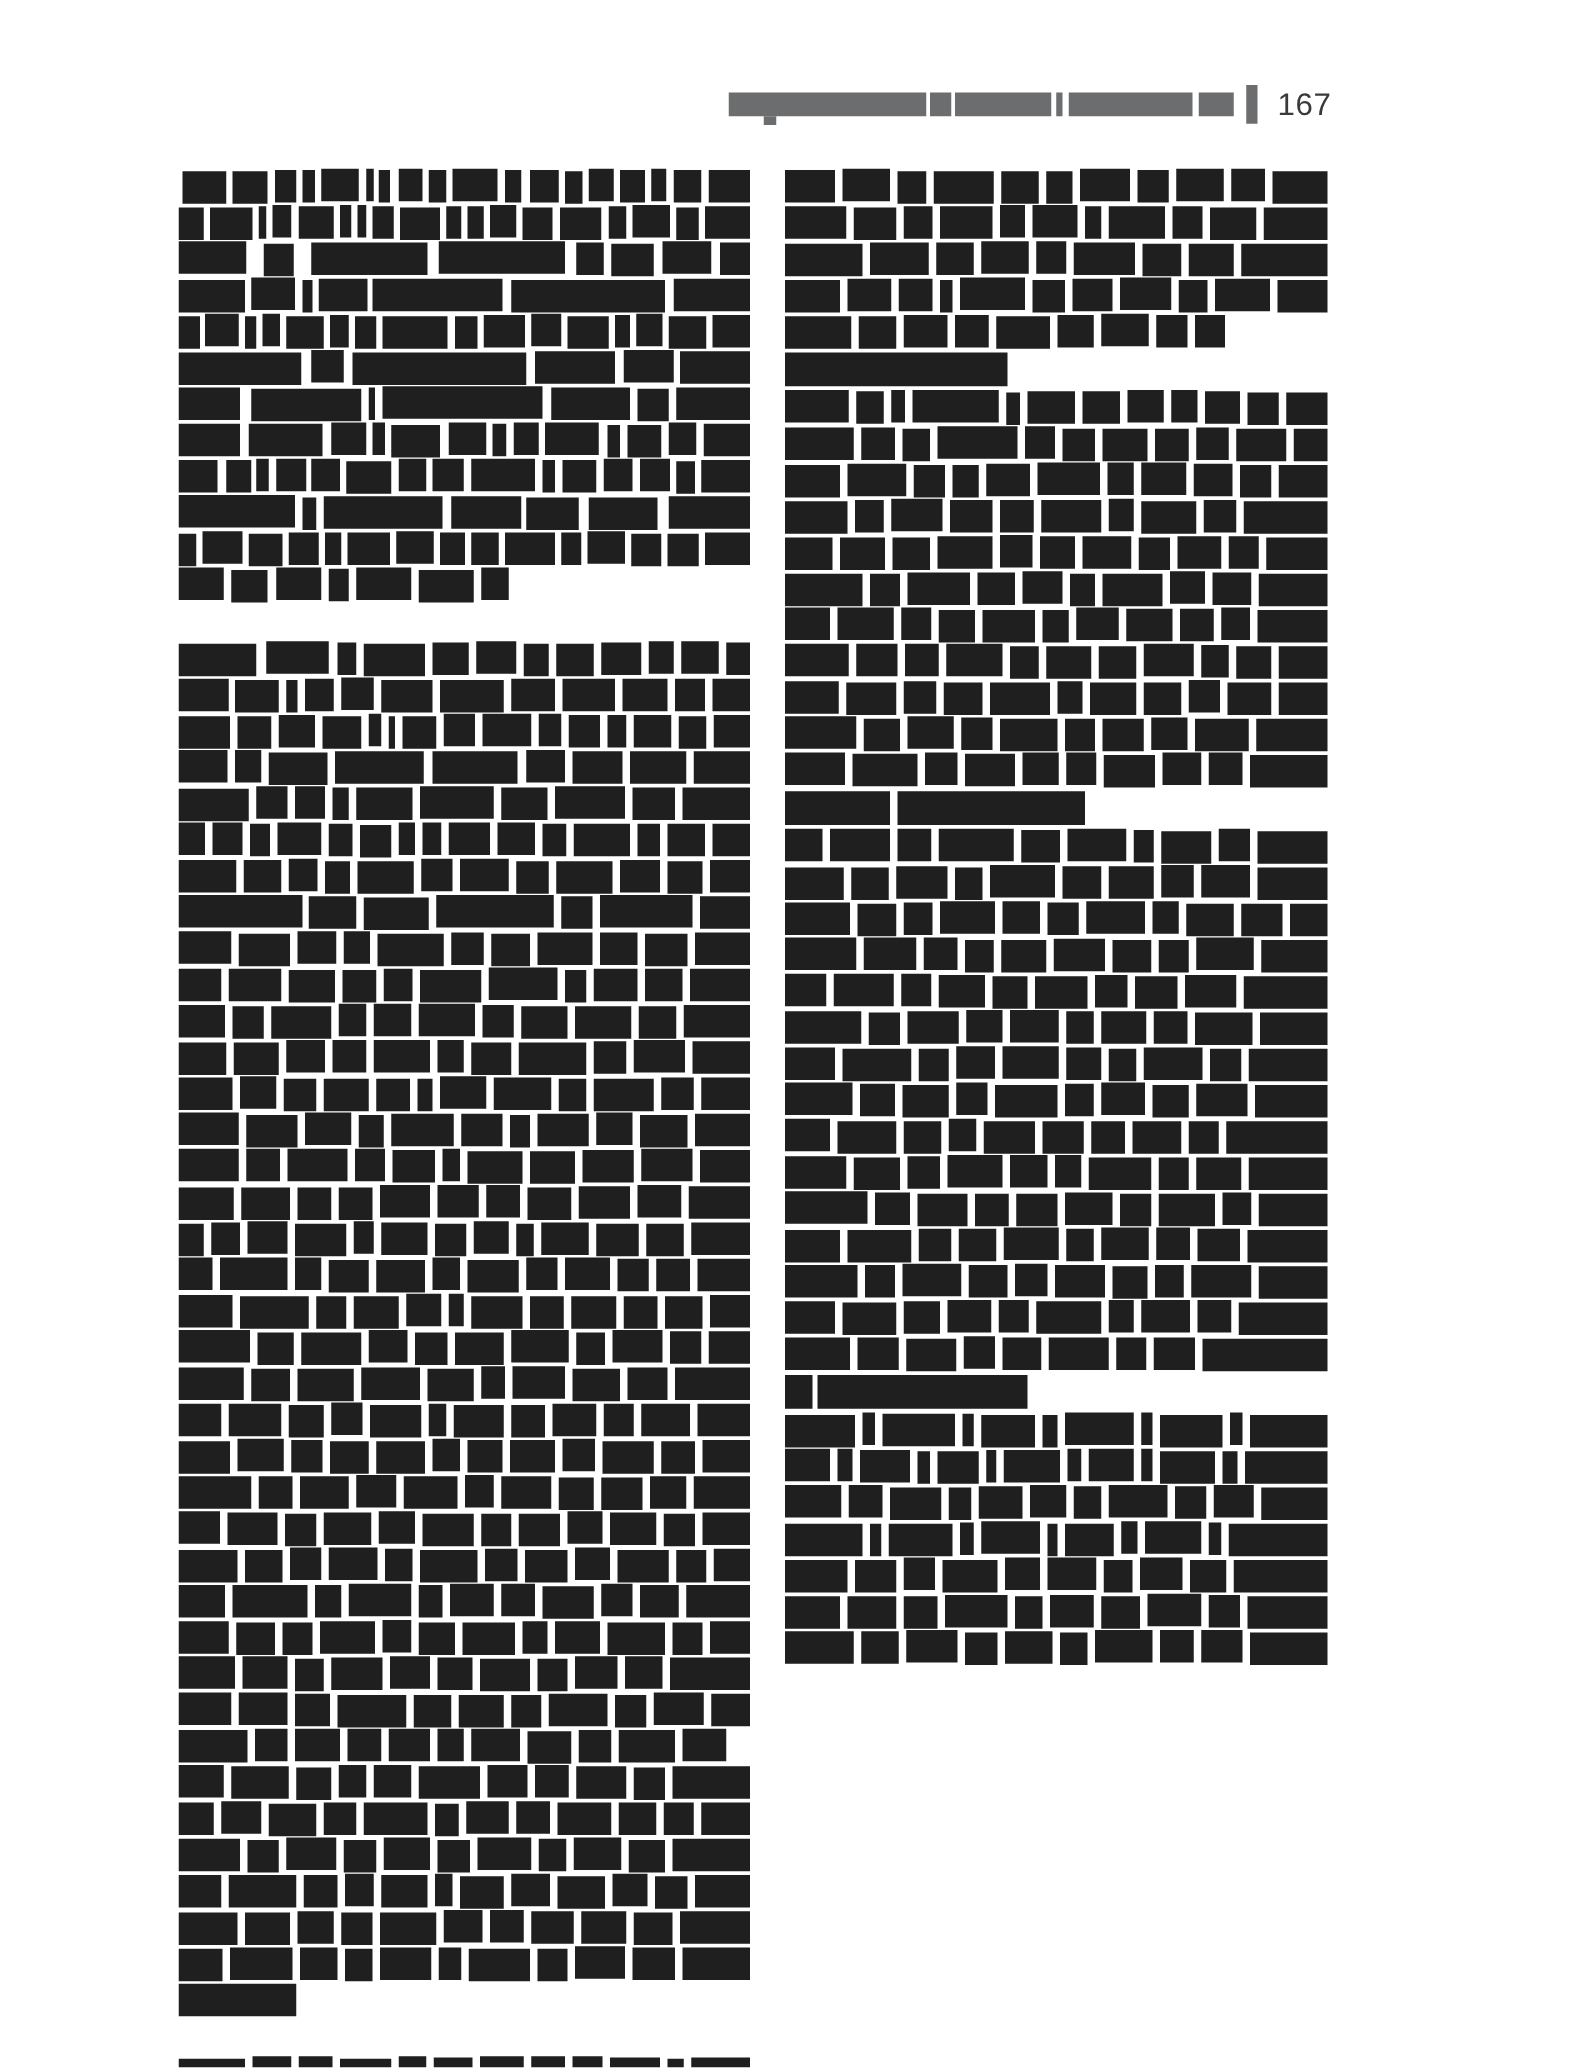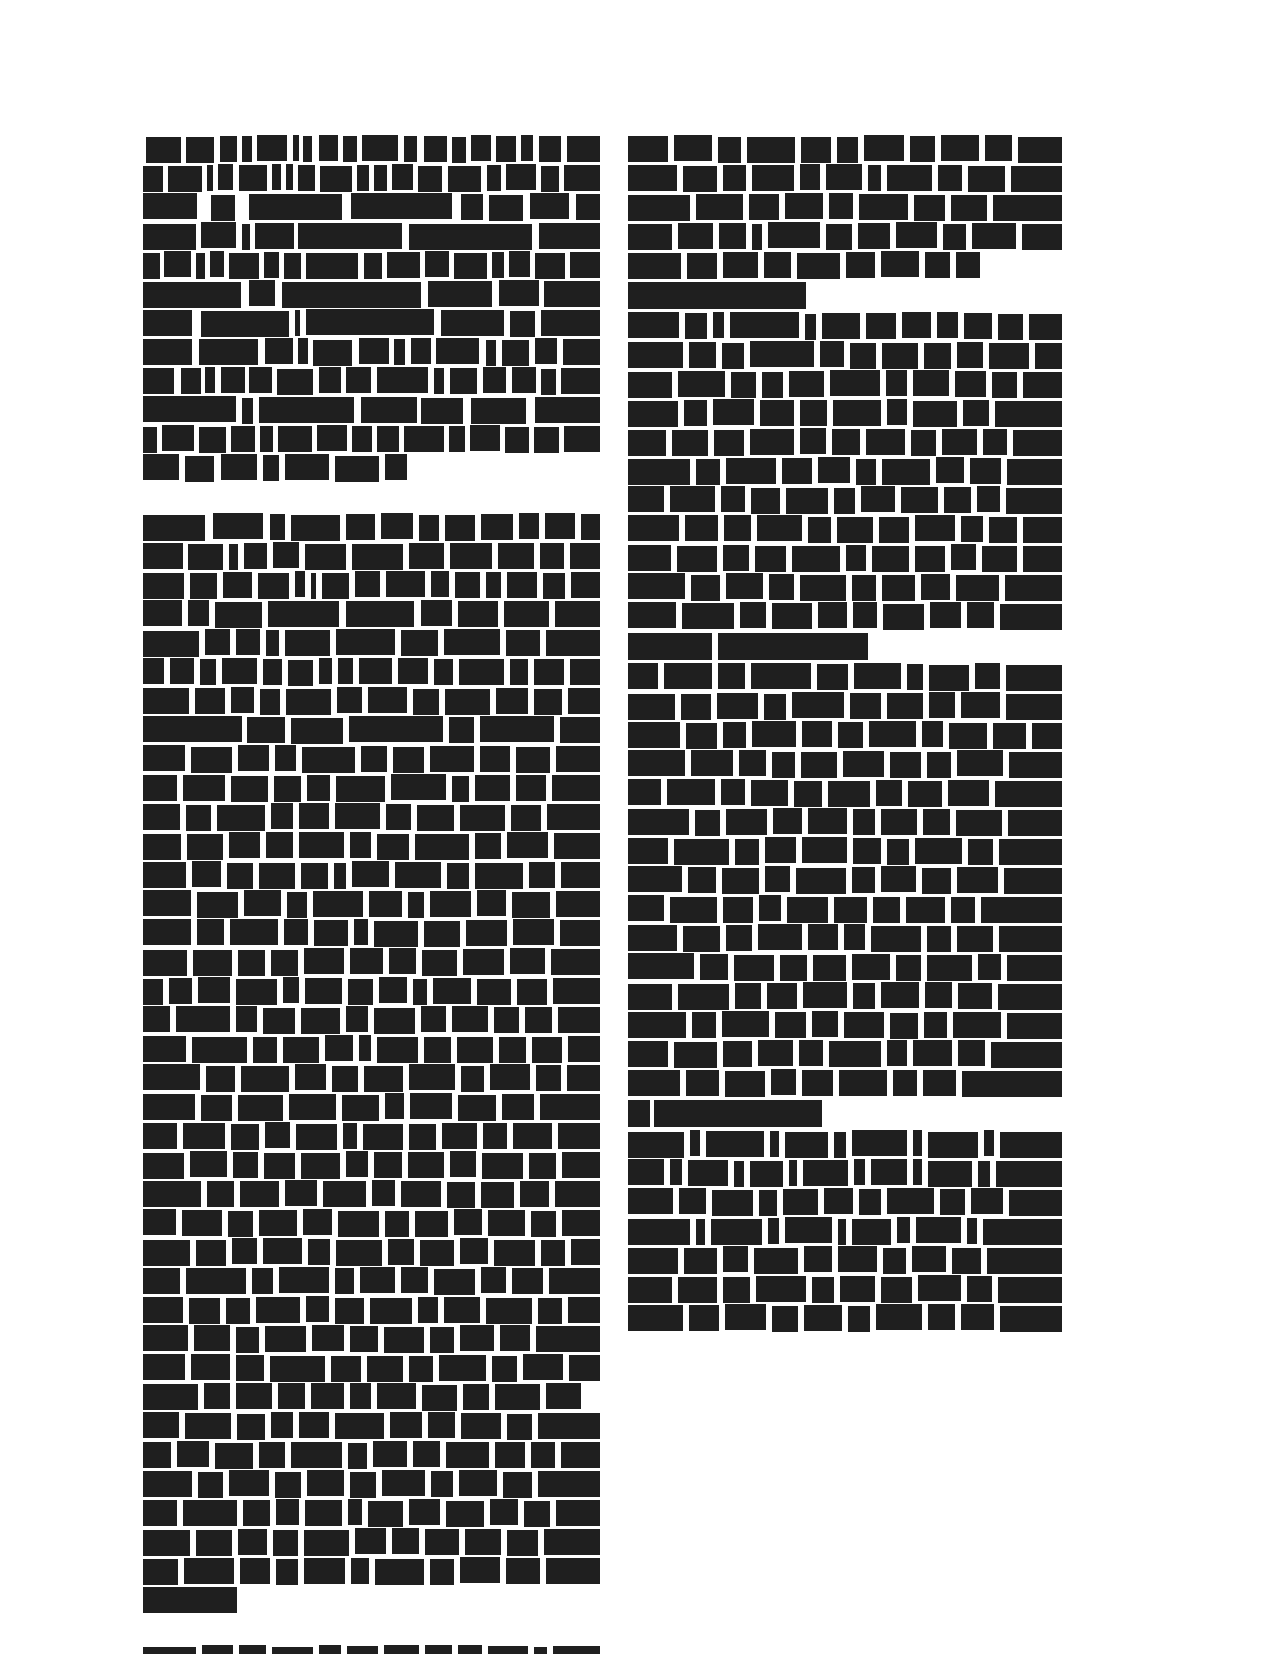--- a/index.html
+++ b/index.html
@@ -96,20 +96,33 @@
   .hblk {
     position: absolute;
     background: #1f1f1f;
   }
 </style>
 </head>
 <body>
 
 <div id="page">
 
+  <div id="header">
+    <div id="header-rule">
+        <div class="hseg" style="left: 0px; width: 158px;"></div>
+        <div class="hseg" style="left: 161px; width: 17px;"></div>
+        <div class="hseg" style="left: 181px; width: 77px;"></div>
+        <div class="hseg" style="left: 262px; width: 5px;"></div>
+        <div class="hseg" style="left: 272px; width: 99px;"></div>
+        <div class="hseg" style="left: 376px; width: 28px;"></div>
+        <div class="hseg drop" style="left: 28px; width: 10px;"></div>
+      </div>
+    <div id="header-bar"></div>
+    <div id="page-number">167</div>
+  </div>
 
   <div class="column" id="col-left">
       <div class="para">
         <div class="line">
           <div class="blk" style="left: 3px; width: 35px; height: 26px; top: 1px;"></div>
           <div class="blk" style="left: 43px; width: 28px; height: 26px; top: 1px;"></div>
           <div class="blk" style="left: 77px; width: 17px; height: 26px; top: 0px;"></div>
           <div class="blk" style="left: 99px; width: 10px; height: 26px; top: 0px;"></div>
           <div class="blk" style="left: 114px; width: 30px; height: 26px; top: -1px;"></div>
           <div class="blk" style="left: 150px; width: 6px; height: 26px; top: -1px;"></div>

